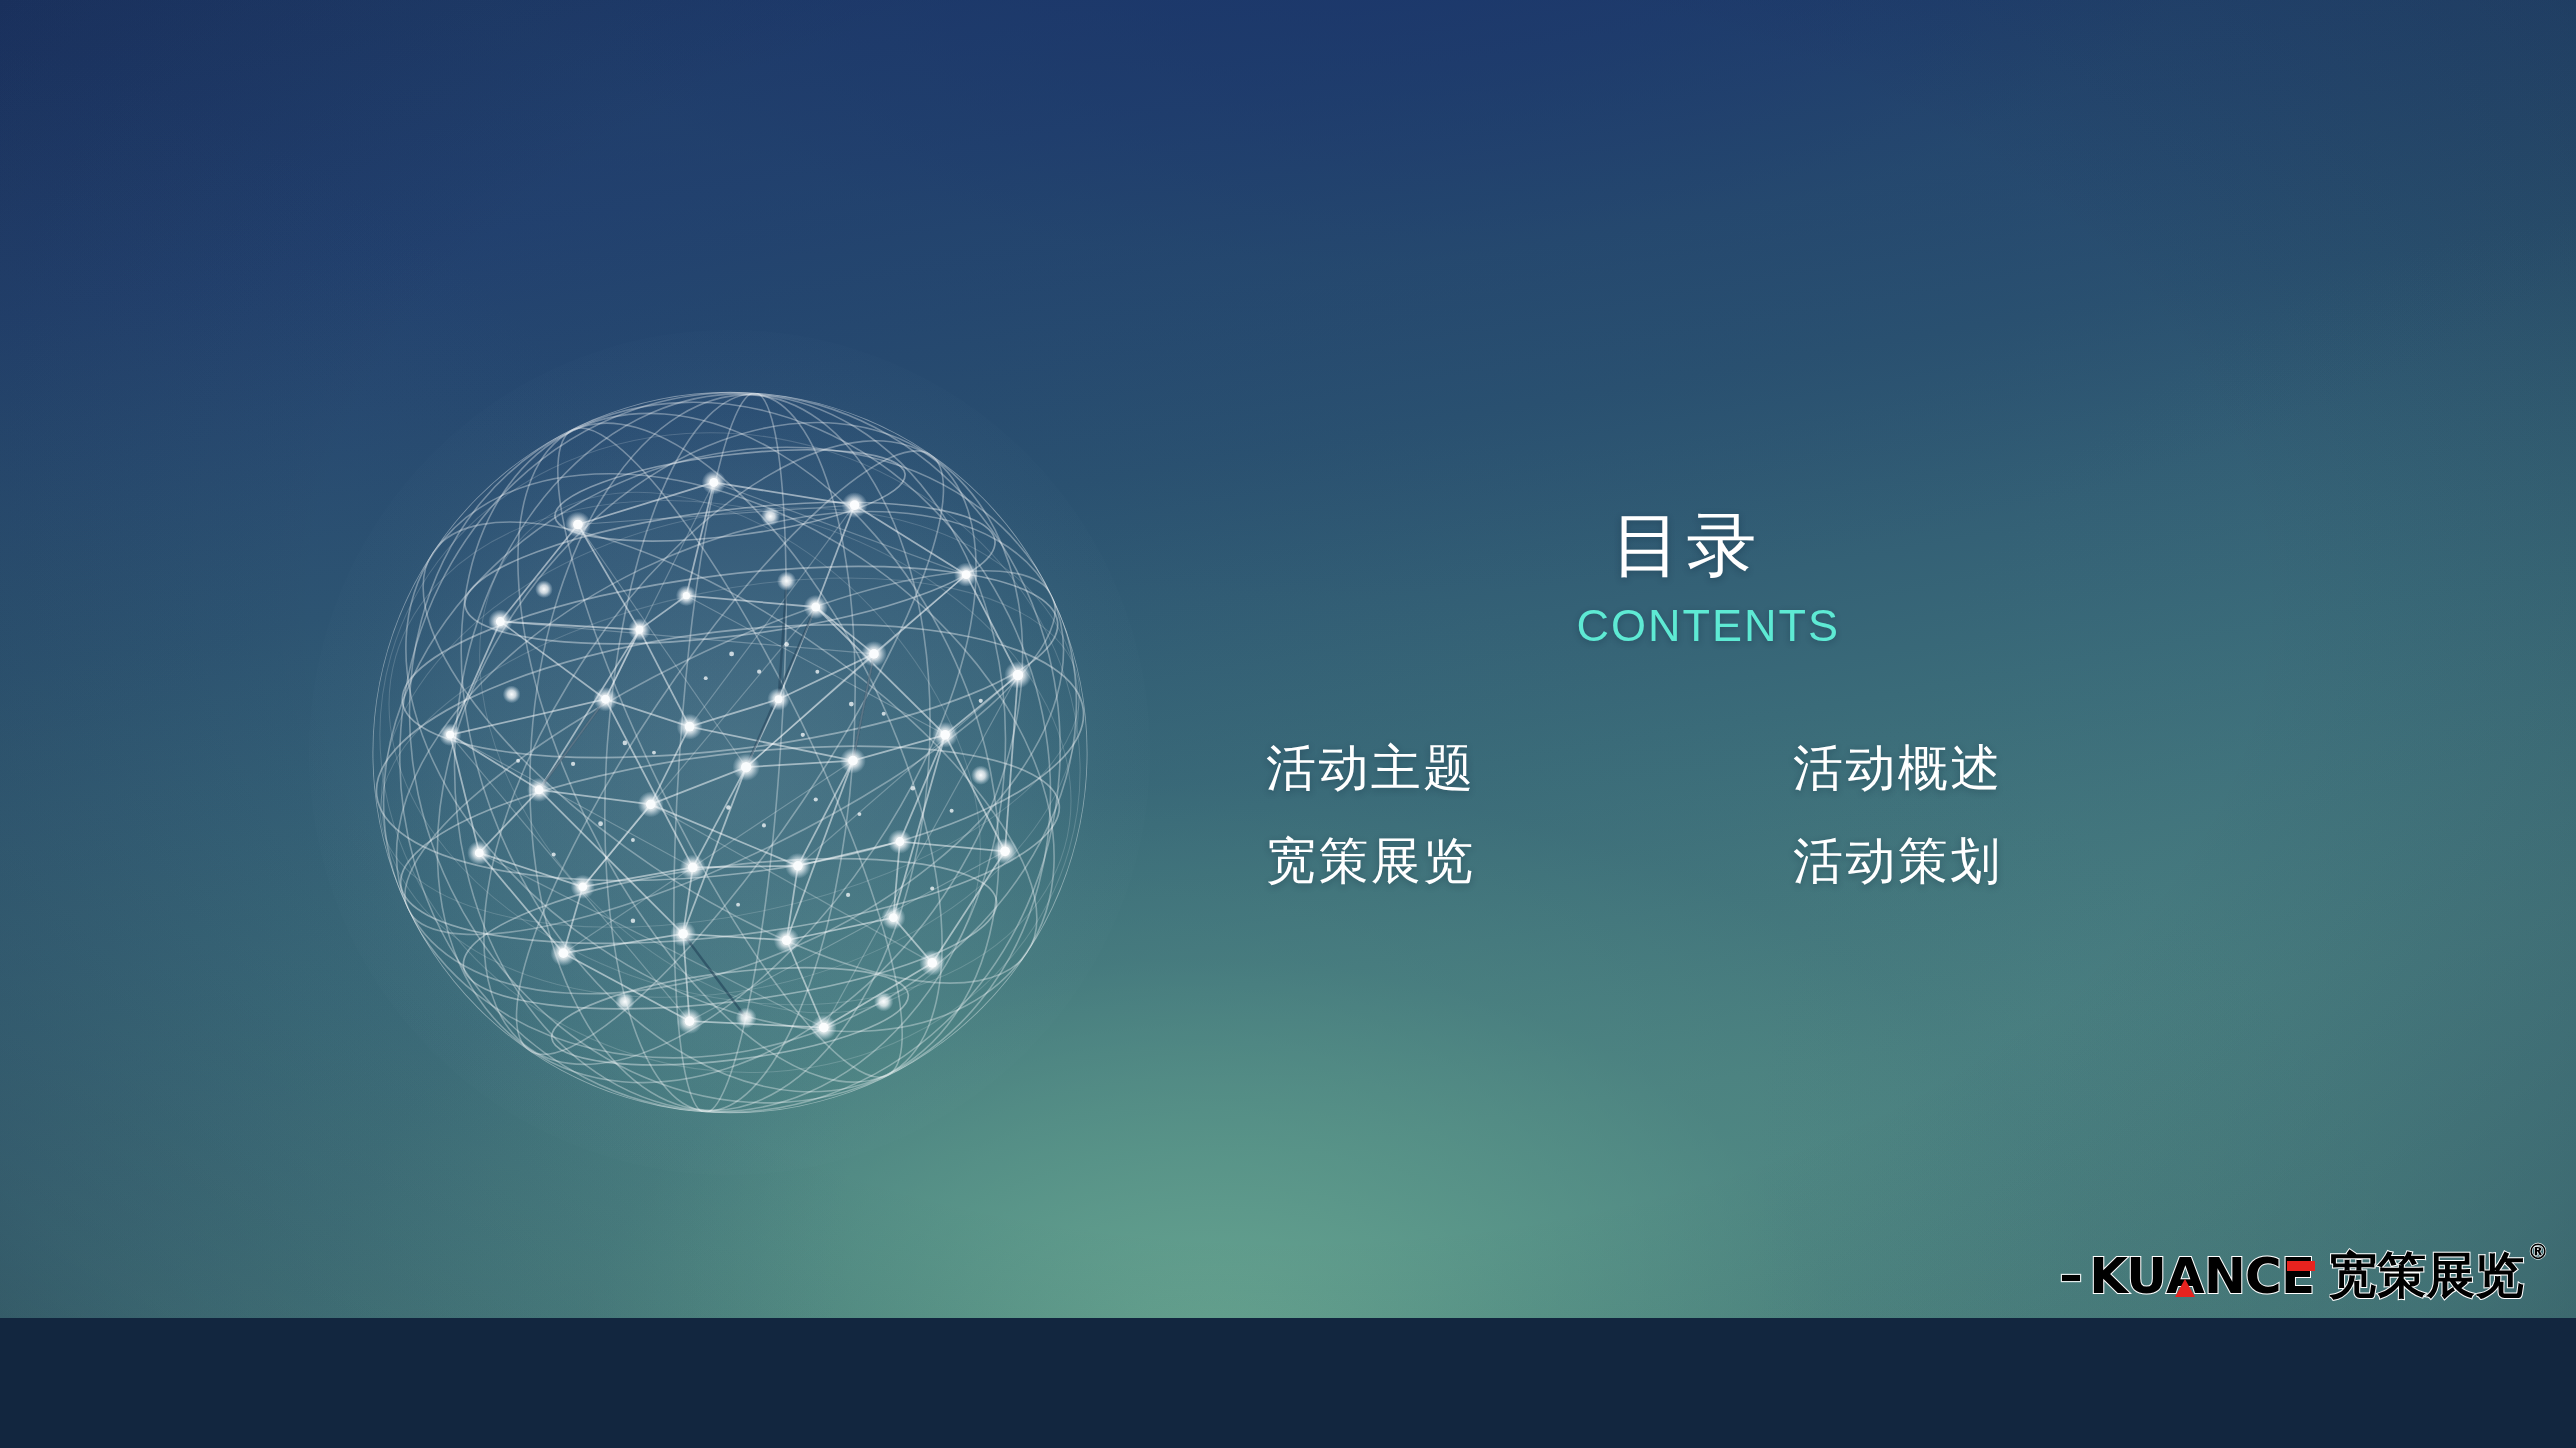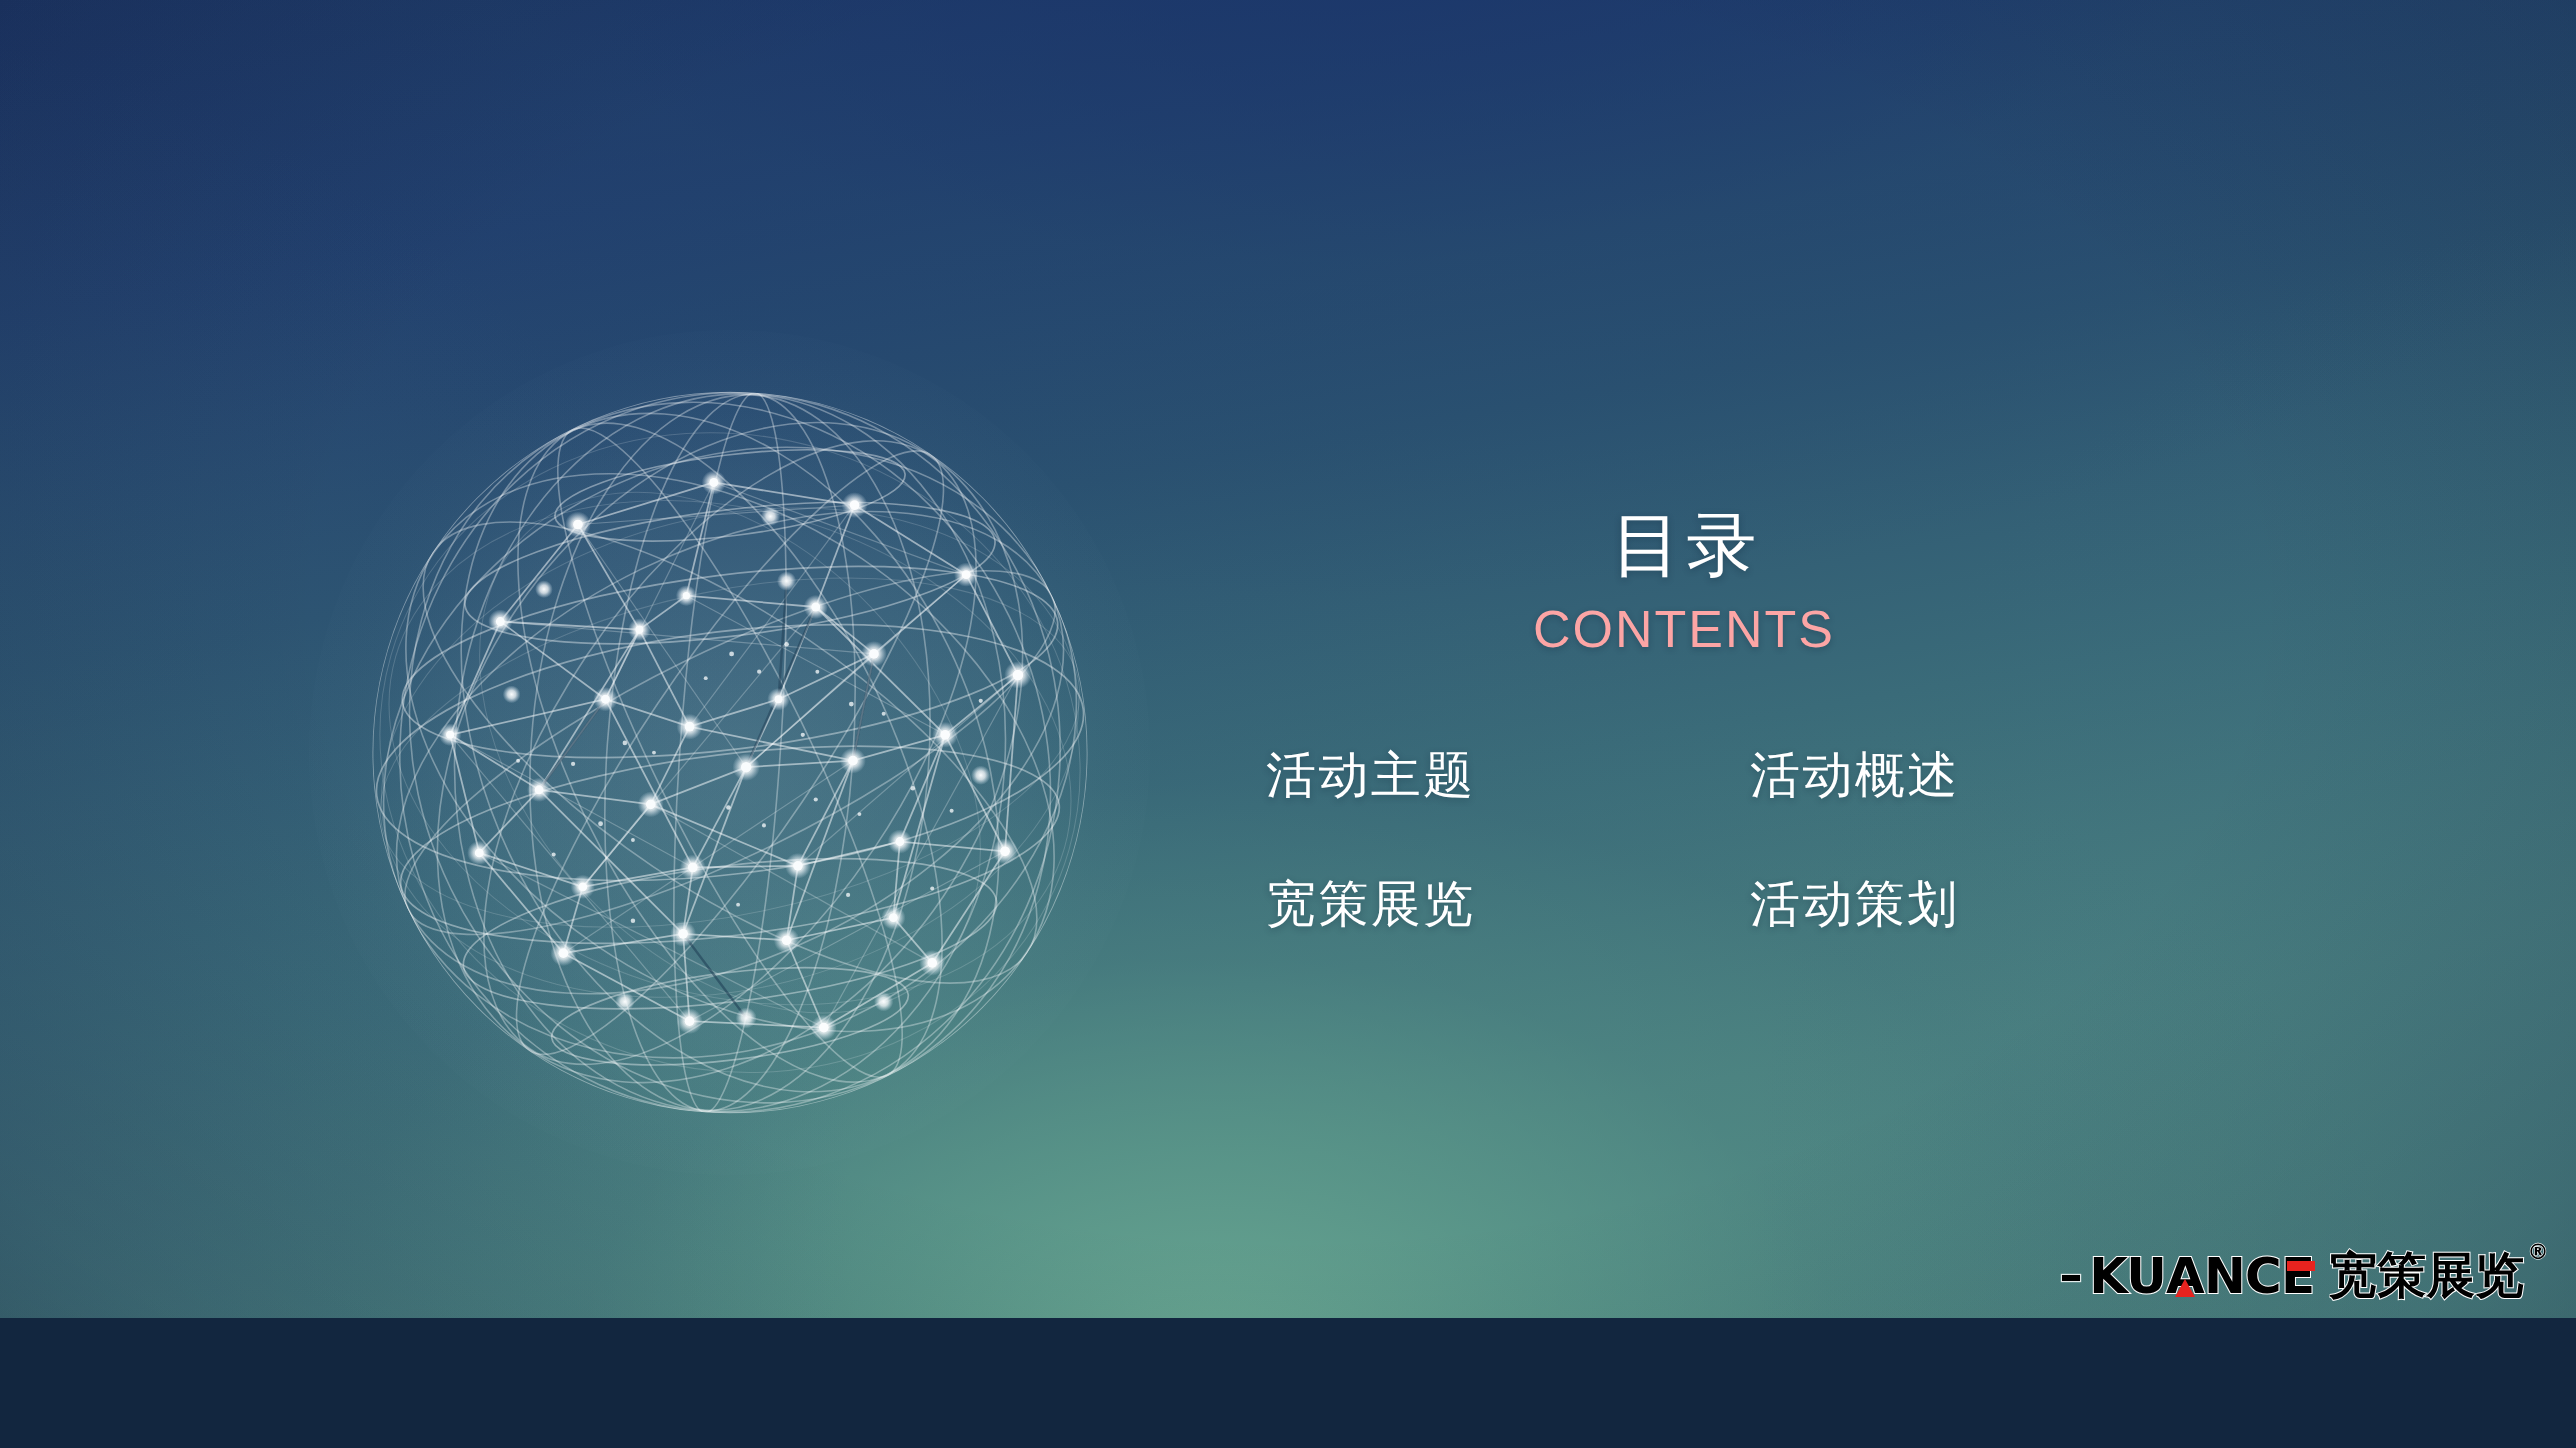--- a/index.html
+++ b/index.html
@@ -99,37 +99,38 @@
     color: #ffffff;
     letter-spacing: 4.9px;
     text-align: center;
     font-weight: 400;
     text-shadow: 0 1.6px 7.3px rgba(10,30,50,0.30);
     margin-left: 267px;
     width: 307px;
   }
   .title-en {
     margin-top: 22.6px;
-    font-size: 52px;
+    font-size: 45px;
     line-height: 1.0;
-    color: #fca5a5;
+    color: #5eead4;
     letter-spacing: 2px;
-    text-align: left;
+    text-align: right;
     font-weight: 400;
     text-shadow: 0 1.6px 6.5px rgba(10,30,50,0.28);
     margin-left: 267px;
     width: 307px;
   }
 
   #menu-grid {
     margin-top: 95px;
     display: grid;
     grid-template-columns: 429px 429px;
     grid-row-gap: 79px;
     grid-column-gap: 0px;
+    gap: 43px;
   }
   .menu-item {
     font-size: 50px;
     line-height: 1.0;
     color: #ffffff;
     letter-spacing: 2.4px;
     font-weight: 400;
     white-space: nowrap;
     text-shadow: 0 1.6px 7.3px rgba(10,30,50,0.30);
     cursor: pointer;

